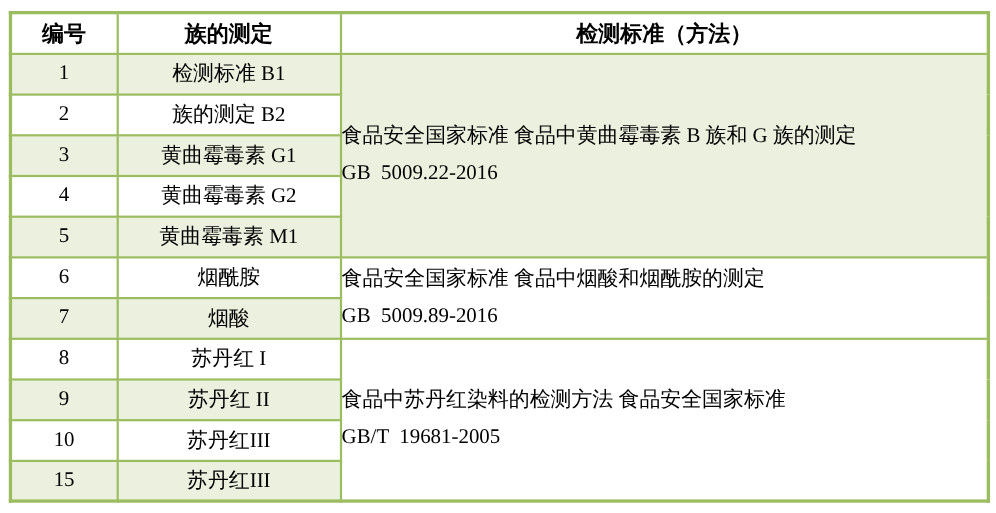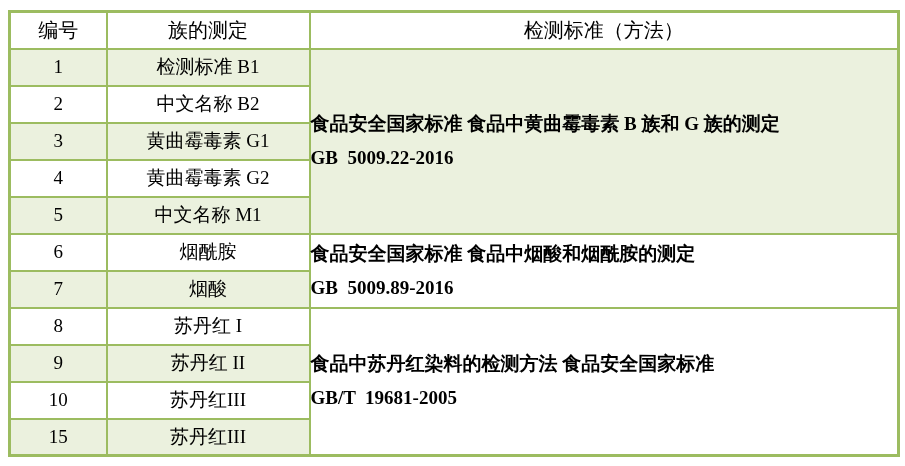--- a/index.html
+++ b/index.html
@@ -31,36 +31,35 @@
     background: #ffffff;
   }
   table.std-table tr {
     height: 37px;
   }
   tr.header-row {
     height: 36px;
   }
   th.hdr {
     font-size: 20px;
-    font-weight: normal;
+    font-weight: bold;
     text-align: center;
     vertical-align: middle;
   }
   td.num, td.name {
     font-size: 19px;
     text-align: center;
     vertical-align: middle;
   }
   td.std {
     font-size: 19px;
     text-align: left;
     vertical-align: middle;
     padding-left: 9px;
     padding-right: 4px;
-    font-weight: bold;
   }
   td.std .std-line {
     line-height: 34px;
     white-space: pre-wrap;
   }
   .green {
     background: #EBF1DE !important;
   }
 </style>
 </head>
@@ -83,33 +82,33 @@
       <tr>
         <td class="num green">1</td>
         <td class="name green">检测标准 B1</td>
         <td class="std green" rowspan="5">
           <div class="std-line">食品安全国家标准 食品中黄曲霉毒素 B 族和 G 族的测定</div>
           <div class="std-line">GB  5009.22-2016</div>
         </td>
       </tr>
       <tr>
         <td class="num">2</td>
-        <td class="name">中文名称 B2</td>
+        <td class="name">族的测定 B2</td>
       </tr>
       <tr>
         <td class="num green">3</td>
         <td class="name green">黄曲霉毒素 G1</td>
       </tr>
       <tr>
         <td class="num">4</td>
         <td class="name">黄曲霉毒素 G2</td>
       </tr>
       <tr>
         <td class="num green">5</td>
-        <td class="name green">中文名称 M1</td>
+        <td class="name green">黄曲霉毒素 M1</td>
       </tr>
 
       <tr>
         <td class="num">6</td>
         <td class="name">烟酰胺</td>
         <td class="std" rowspan="2">
           <div class="std-line">食品安全国家标准 食品中烟酸和烟酰胺的测定</div>
           <div class="std-line">GB  5009.89-2016</div>
         </td>
       </tr>

